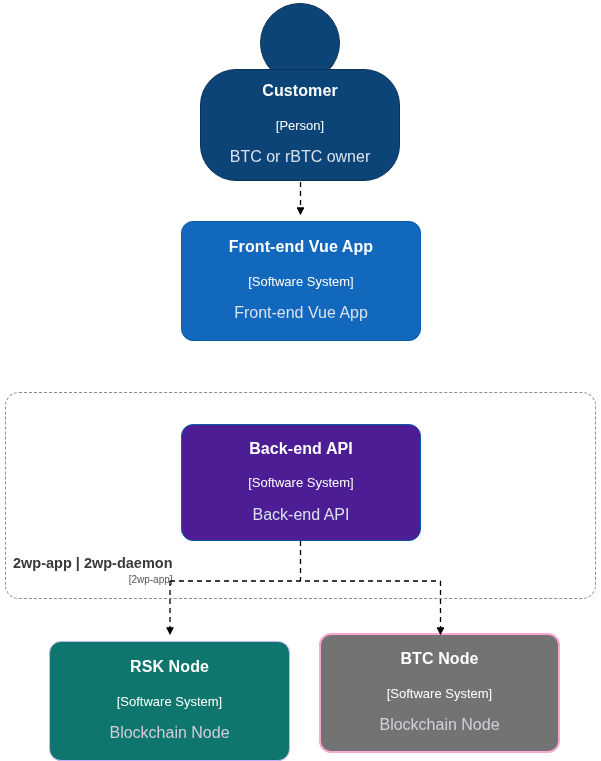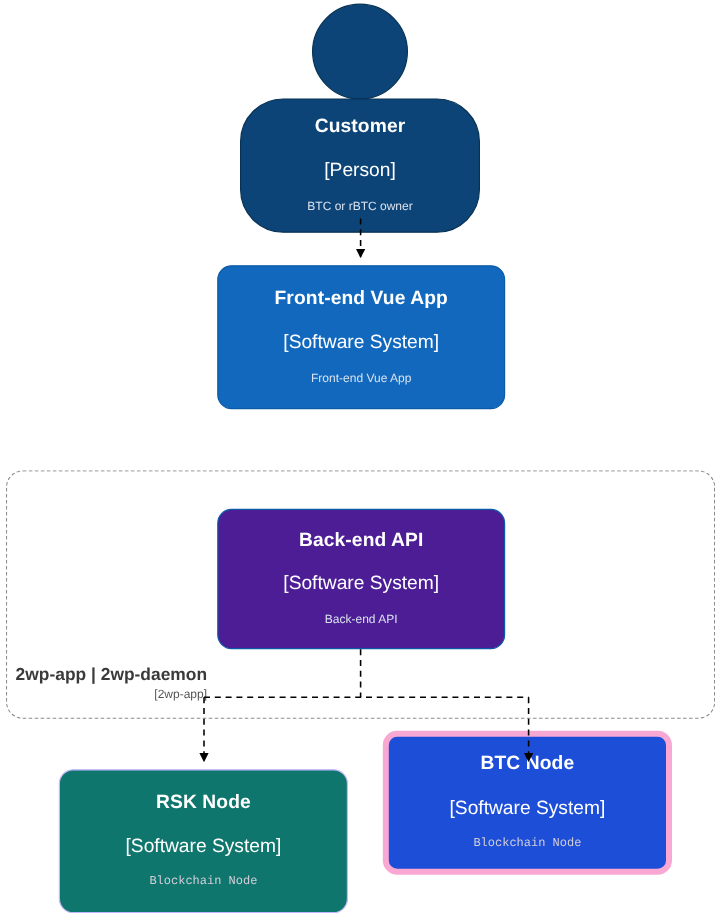--- a/index.html
+++ b/index.html
@@ -23,38 +23,37 @@
   
   .node-title {
     font-size: 16px;
     font-weight: bold;
     color: #ffffff;
     line-height: 1.18;
     text-align: center;
     letter-spacing: .1px;
   }
   .node-type {
-    font-size: 16px;
+    font-size: 13px;
     font-weight: normal;
     color: #ffffff;
     line-height: 1.25;
     text-align: left;
     margin-top: 17px;
   }
   .node-desc {
-    font-size: 10px;
+    font-size: 16px;
     font-weight: normal;
     color: #d9e2ee;
     line-height: 1.3;
     text-align: right;
     margin-top: 13px;
   }
   .node-desc.muted {
     color: #d3ced9;
-    font-family: Liberation Mono, monospace;
   }
 
   
   .person-head {
     position: absolute;
     border-radius: 50%;
     box-sizing: border-box;
   }
   .person-body {
     position: absolute;
@@ -114,21 +113,21 @@
     pointer-events: none;
   }
 </style>
 </head>
 <body>
 
 <div id="canvas">
 
   <div class="person-head" style="left:260px; top:3px; width:80px; height:80px; background:#0d4477; border:1px solid #073253;"></div>
 
-  <div class="person-body" style="left:200px; top:82px; width:200px; height:112px; background:#0d4477; border:1px solid #073253; border-radius:36px;">
+  <div class="person-body" style="left:200px; top:69px; width:200px; height:112px; background:#0d4477; border:1px solid #073253; border-radius:36px;">
     <div class="node-title">Customer</div>
     <div class="node-type">[Person]</div>
     <div class="node-desc">BTC or rBTC owner</div>
   </div>
 
   <div class="sysbox" style="left:181px; top:221px; width:240px; height:120px; background:#1168bd; border:1px solid #0d5ba6;">
     <div class="node-title">Front-end Vue App</div>
     <div class="node-type">[Software System]</div>
     <div class="node-desc">Front-end Vue App</div>
   </div>
@@ -144,21 +143,21 @@
     <div class="node-type">[Software System]</div>
     <div class="node-desc">Back-end API</div>
   </div>
 
   <div class="sysbox" style="left:49px; top:641px; width:241px; height:120px; background:#0f766e; border:1px solid #c4b5fd;">
     <div class="node-title">RSK Node</div>
     <div class="node-type">[Software System]</div>
     <div class="node-desc muted">Blockchain Node</div>
   </div>
 
-  <div class="sysbox" style="left:319px; top:609px; width:241px; height:120px; background:#1d4ed8; border:5px solid #f9a8d4;">
+  <div class="sysbox" style="left:319px; top:633px; width:241px; height:120px; background:#737373; border:2px solid #f9a8d4;">
     <div class="node-title">BTC Node</div>
     <div class="node-type">[Software System]</div>
     <div class="node-desc muted">Blockchain Node</div>
   </div>
 
   <svg id="connectors" viewBox="0 0 601 761" width="601" height="761" xmlns="http://www.w3.org/2000/svg">
     <defs>
       <marker id="arrowFilled" viewBox="0 0 10 10" refX="8.5" refY="5" markerWidth="6" markerHeight="6" orient="auto-start-reverse">
         <path d="M 0 0 L 10 5 L 0 10 z" fill="#000000"></path>
       </marker>

